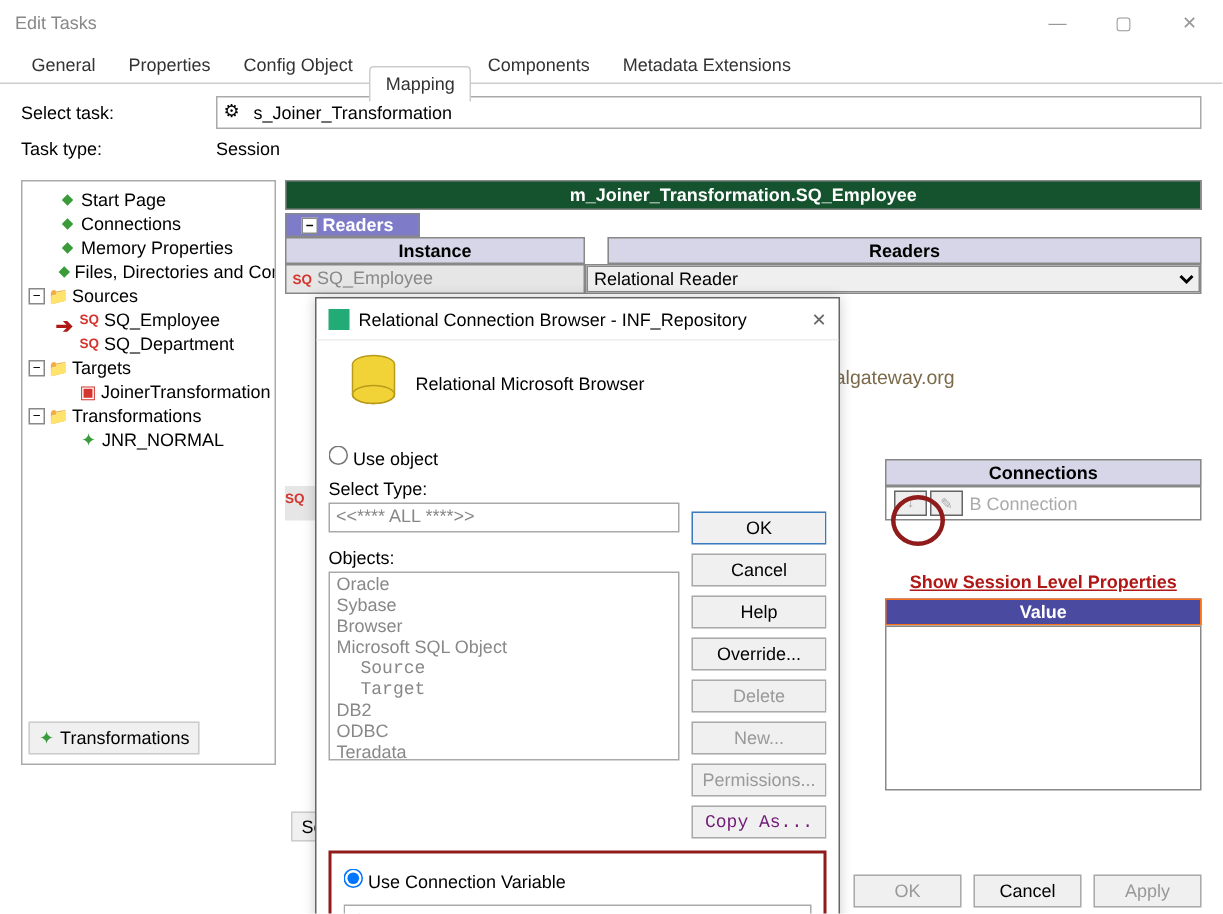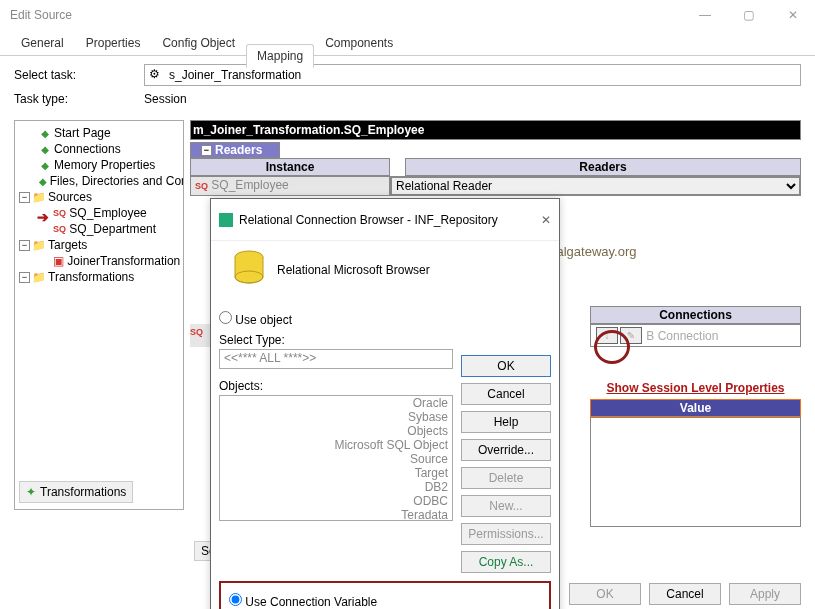--- a/index.html
+++ b/index.html
@@ -30,21 +30,21 @@
 .folder-yellow::before { content: "📁"; font-size: 11px;}
 .sq-icon { color: #d4362f; font-weight: bold; font-size: 9px;}
 .tgt-icon::before { content: "▣"; color: #d4362f;}
 .trans-icon::before { content: "✦"; color: #3a9b3a;}
 .arrow-red { color: #b01717; font-size: 14px; font-weight: bold; position: absolute; left: 22px; top: 88px;}
 
 .trans-btn-bar { position: absolute; bottom: 6px; left: 4px; height: 22px; border: 1px solid #ccc; display: flex; align-items: center; padding: 2px 6px; background: #f0f0f0;}
 .trans-btn-bar .icn { margin-right: 4px;}
 
 .right-panel { flex: 1; display: flex; flex-direction: column; position: relative;}
-.purple-header { background: #000000; color: #fff; text-align: left; font-weight: bold; padding: 2px; border: 1px solid #888;}
+.purple-header { background: #14532d; color: #fff; text-align: center; font-weight: bold; padding: 2px; border: 1px solid #888;}
 .section-lbl { background: #7e7cc9; color: #fff; font-weight: bold; border: 1px solid #888; padding: 0 10px; width: 90px; display: flex; align-items: center;}
 .section-lbl .expander { background: #fff; color:#000;}
 .grid-head { display: flex; gap: 15px; }
 .grid-head > div { background: #d6d6e8; border: 1px solid #888; text-align: center; font-weight: bold; padding: 1px;}
 .grid-row { display: flex;}
 .grid-row > div { border: 1px solid #888; padding: 1px 4px;}
 .col-inst { width: 200px;}
 .col-readers { flex: 1;}
 .sq-cell { color: #888; background: #e6e6e6;}
 .readers-select { width: 100%; height: 18px; border: 1px solid #888;}
@@ -57,57 +57,58 @@
 .bconn-btn { width: 22px; height: 17px; border: 1px solid #666; background: #eee; margin: 0 1px; display: inline-flex; align-items: center; justify-content: center; font-size: 10px;}
 .red-circle { border: 3px solid #8f1b1b; border-radius: 50%; width: 36px; height: 34px; position: absolute; left: 594px; top: 330px; pointer-events:none; }
 
 .btm-bar { position: absolute; bottom: 4px; right: 14px; display: flex; gap: 8px;}
 .btn { width: 72px; height: 22px; border: 1px solid #aaa; background: #f0f0f0; display: flex; align-items: center; justify-content: center;}
 
 .sources-bar { position: absolute; bottom: 48px; left: 194px; width: 200px; border: 1px solid #ccc; background: #f0f0f0; padding: 2px 6px;}
 
 
 .dialog { position: absolute; left: 210px; top: 198px; width: 350px; background: #fff; border: 1px solid #666; box-shadow: 0 0 8px rgba(0,0,0,0.2);}
-.dlg-title { height: 42px; display: flex; align-items: center; padding: 0 8px; justify-content: space-between; border-bottom: 1px solid #eee;}
+.dlg-title { height: 28px; display: flex; align-items: center; padding: 0 8px; justify-content: space-between; border-bottom: 1px solid #eee;}
 .dlg-title .dicon { width: 14px; height: 14px; background: #2a7; margin-right: 6px; display: inline-block;}
 .dlg-body { display: flex; padding: 8px;}
 .dlg-left { flex: 1; padding-right: 8px;}
 .dbicon { width: 36px; height: 42px; display: inline-block; margin: 4px 10px;}
 .dbicon svg { width: 36px; height: 42px;}
 .radio-row { margin: 4px 0 6px 0;}
 .dlg-label { margin-bottom: 2px;}
 .sel-type { width: 100%; height: 20px; border: 1px solid #aaa; color: #888; padding: 1px 4px; margin-bottom: 10px;}
-.obj-list { width: 100%; height: 126px; border: 1px solid #aaa; overflow-y: auto; color: #888; text-align: right;}
+.obj-list { width: 100%; height: 126px; border: 1px solid #aaa; overflow-y: auto; color: #888;}
 .obj-list div { padding: 0 4px;}
-.obj-list .indent { padding-left: 20px;}
+.obj-list .indent { padding-left: 20px; font-family: Liberation Mono, monospace;}
 .dlg-right { display: flex; flex-direction: column; gap: 6px; padding-top: 48px;}
 .dlg-right .btn { width: 90px;}
 .use-conn-box { border: 2px solid #8f1b1b; padding: 10px 8px; margin: 0 8px 8px 8px;}
 .conn-var-input { width: 100%; height: 22px; border: 1px solid #aaa; padding: 2px 6px; margin-top: 8px; color: #666;}
 
 .watermark { position: absolute; left: 518px; top: 244px; color: #7a6a4a; font-size: 13px;}
 </style>
 </head>
 <body>
 
 <div class="titlebar">
-  <span>Edit Source</span>
+  <span>Edit Tasks</span>
   <div class="titlebar-btns">
     <div class="titlebar-btn">—</div>
     <div class="titlebar-btn">▢</div>
     <div class="titlebar-btn">✕</div>
   </div>
 </div>
 
 <div class="tabs">
   <div class="tab">General</div>
   <div class="tab">Properties</div>
   <div class="tab">Config Object</div>
   <div class="tab active">Mapping</div>
   <div class="tab">Components</div>
+  <div class="tab">Metadata Extensions</div>
 </div>
 
 <div class="form-area">
   <div class="form-row">
     <label>Select task:</label>
     <div class="sel-task">
       <span class="icon-box">⚙</span>
       <span>s_Joiner_Transformation</span>
     </div>
   </div>
@@ -150,20 +151,24 @@
         <span>Targets</span>
       </div>
     <div class="tree-item l2">
         <span class="tree-icon tgt-icon"></span>
         <span>JoinerTransformation</span>
       </div>
     <div class="tree-item">
         <span class="expander">−</span>
         <span class="tree-icon folder-yellow"></span>
         <span>Transformations</span>
+      </div>
+    <div class="tree-item l2">
+        <span class="tree-icon trans-icon"></span>
+        <span>JNR_NORMAL</span>
       </div>
 
     <div class="trans-btn-bar">
       <span class="icn trans-icon"></span>
       <span>Transformations</span>
     </div>
   </div>
 
   <div class="right-panel">
     <div class="purple-header">m_Joiner_Transformation.SQ_Employee</div>
@@ -244,38 +249,38 @@
     <div class="dlg-left">
       <div class="radio-row">
         <input type="radio" style=""> <span>Use object</span>
       </div>
       <div class="dlg-label">Select Type:</div>
       <div class="sel-type">&lt;&lt;**** ALL ****&gt;&gt;</div>
       <div class="dlg-label">Objects:</div>
       <div class="obj-list">
         <div>Oracle</div>
         <div>Sybase</div>
-        <div>Objects</div>
+        <div>Browser</div>
         <div>Microsoft SQL Object</div>
         <div class="indent">Source</div>
         <div class="indent">Target</div>
         <div>DB2</div>
         <div>ODBC</div>
         <div>Teradata</div>
       </div>
     </div>
     <div class="dlg-right">
       <div class="btn" style="border-color:#3a7bbf;">OK</div>
       <div class="btn">Cancel</div>
       <div class="btn">Help</div>
       <div class="btn" style="color:#000000;text-align:right;">Override...</div>
       <div class="btn" style="color:#999;">Delete</div>
       <div class="btn" style="color:#999;">New...</div>
       <div class="btn" style="color:#999;">Permissions...</div>
-      <div class="btn" style="color:#15803d;">Copy As...</div>
+      <div class="btn" style="color:#701a75;font-family:Liberation Mono, monospace;">Copy As...</div>
     </div>
   </div>
   <div class="use-conn-box">
     <div>
       <input type="radio" checked="" style=""> <span>Use Connection Variable</span>
     </div>
     <input class="conn-var-input" value="$Source" style="">
   </div>
 </div>
 

